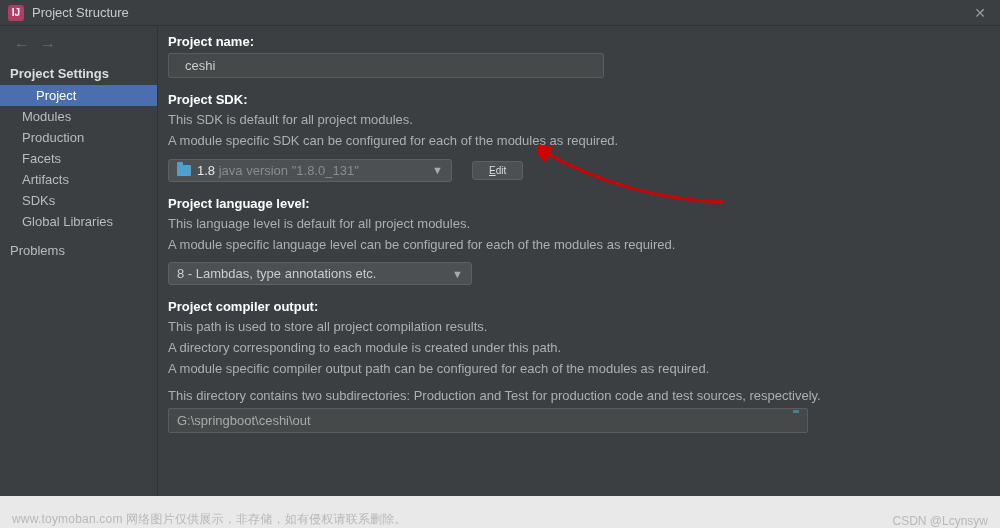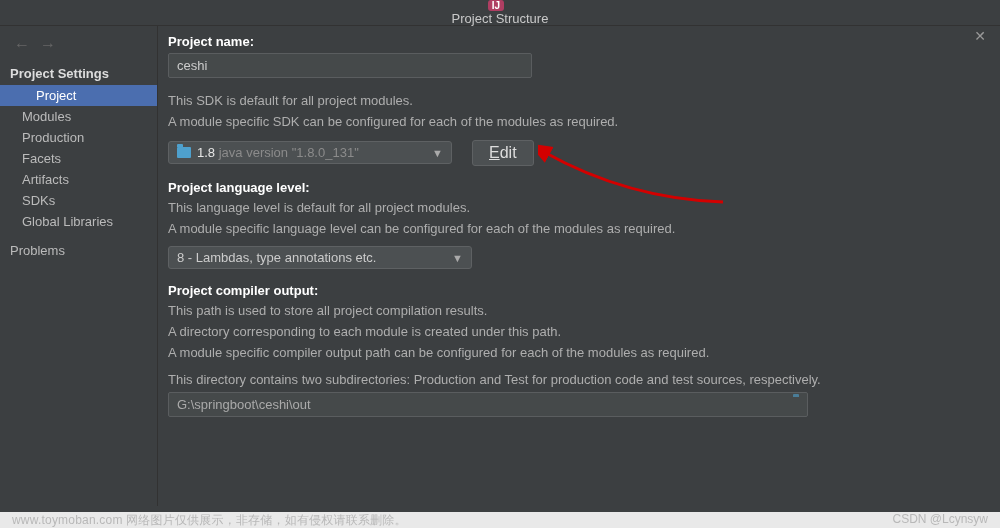--- a/index.html
+++ b/index.html
@@ -11,21 +11,20 @@
     color: #bbbbbb;
     position: relative;
   }
   .titlebar {
     height: 26px;
     background: #3c3f41;
     display: flex;
     align-items: center;
     padding: 0 8px;
     border-bottom: 1px solid #323232;
-    flex-direction: column;
   }
   .app-icon {
     width: 16px; height: 16px;
     background: #af3e62;
     border-radius: 3px;
     display: inline-flex;
     align-items: center;
     justify-content: center;
     margin-right: 8px;
     font-size: 10px;
@@ -82,25 +81,25 @@
     overflow: hidden;
     position: relative;
   }
   .section-label {
     color: #fff;
     font-weight: 600;
     margin-bottom: 4px;
     margin-top: 2px;
   }
   .input-text {
-    width: 364px;
+    width: 436px;
     background: #45494a;
     border: 1px solid #5a5d5f;
     color: #ccc;
-    padding: 4px 8px;
+    padding: 4px 16px;
     font-size: 13px;
     border-radius: 2px;
   }
   .desc { color: #aeaeae; line-height: 1.45; margin-bottom: 2px; }
   .row { display: flex; align-items: center; gap: 20px; }
   .dropdown {
     display: flex;
     align-items: center;
     background: #4c5052;
     border: 1px solid #5e6163;
@@ -133,21 +132,21 @@
     background: #4ea0cd;
     border-radius: 1px 1px 0 0;
   }
   .btn {
     background: #4c5052;
     border: 1px solid #5e6163;
     color: #ddd;
     padding: 3px 16px;
     border-radius: 3px;
     cursor: pointer;
-    font-size: 16px;
+    font-size: 10px;
   }
   .btn .underline { text-decoration: underline; }
   .block { margin-bottom: 14px; }
   .output-field {
     width: 640px;
     background: #45494a;
     border: 1px solid #5a5d5f;
     color: #aaa;
     padding: 4px 8px;
     display: flex;
@@ -164,26 +163,26 @@
     position: absolute;
     left: 380px;
     top: 118px;
     width: 190px;
     height: 64px;
     pointer-events: none;
   }
   .footer {
     position: absolute;
     left: 0; right: 0; bottom: 0;
-    height: 16px;
+    height: 32px;
     background: #e9e9e9;
     color: #b8b8b8;
     font-size: 12px;
     display: flex;
-    align-items: flex-start;
+    align-items: flex-end;
     padding: 0 12px;
     justify-content: space-between;
   }
   .footer .left { letter-spacing: .2px; }
 </style>
 </head>
 <body>
 
 <div class="titlebar">
   <span class="app-icon">IJ</span>
@@ -213,20 +212,21 @@
   </div>
 
   <div class="content">
 
     <div class="block">
       <div class="section-label">Project name:</div>
       <input class="input-text" value="ceshi" style="">
     </div>
 
     <div class="block">
+      <div class="section-label">Project SDK:</div>
       <div class="desc">This SDK is default for all project modules.</div>
       <div class="desc" style="margin-bottom:8px">A module specific SDK can be configured for each of the modules as required.</div>
       <div class="row">
         <div class="dropdown">
           <span class="folder-icon"></span>
           <span class="version-strong">1.8</span>
           <span>&nbsp;</span>
           <span class="dim">java version "1.8.0_131"</span>
           <span class="dd-caret">▼</span>
         </div>

